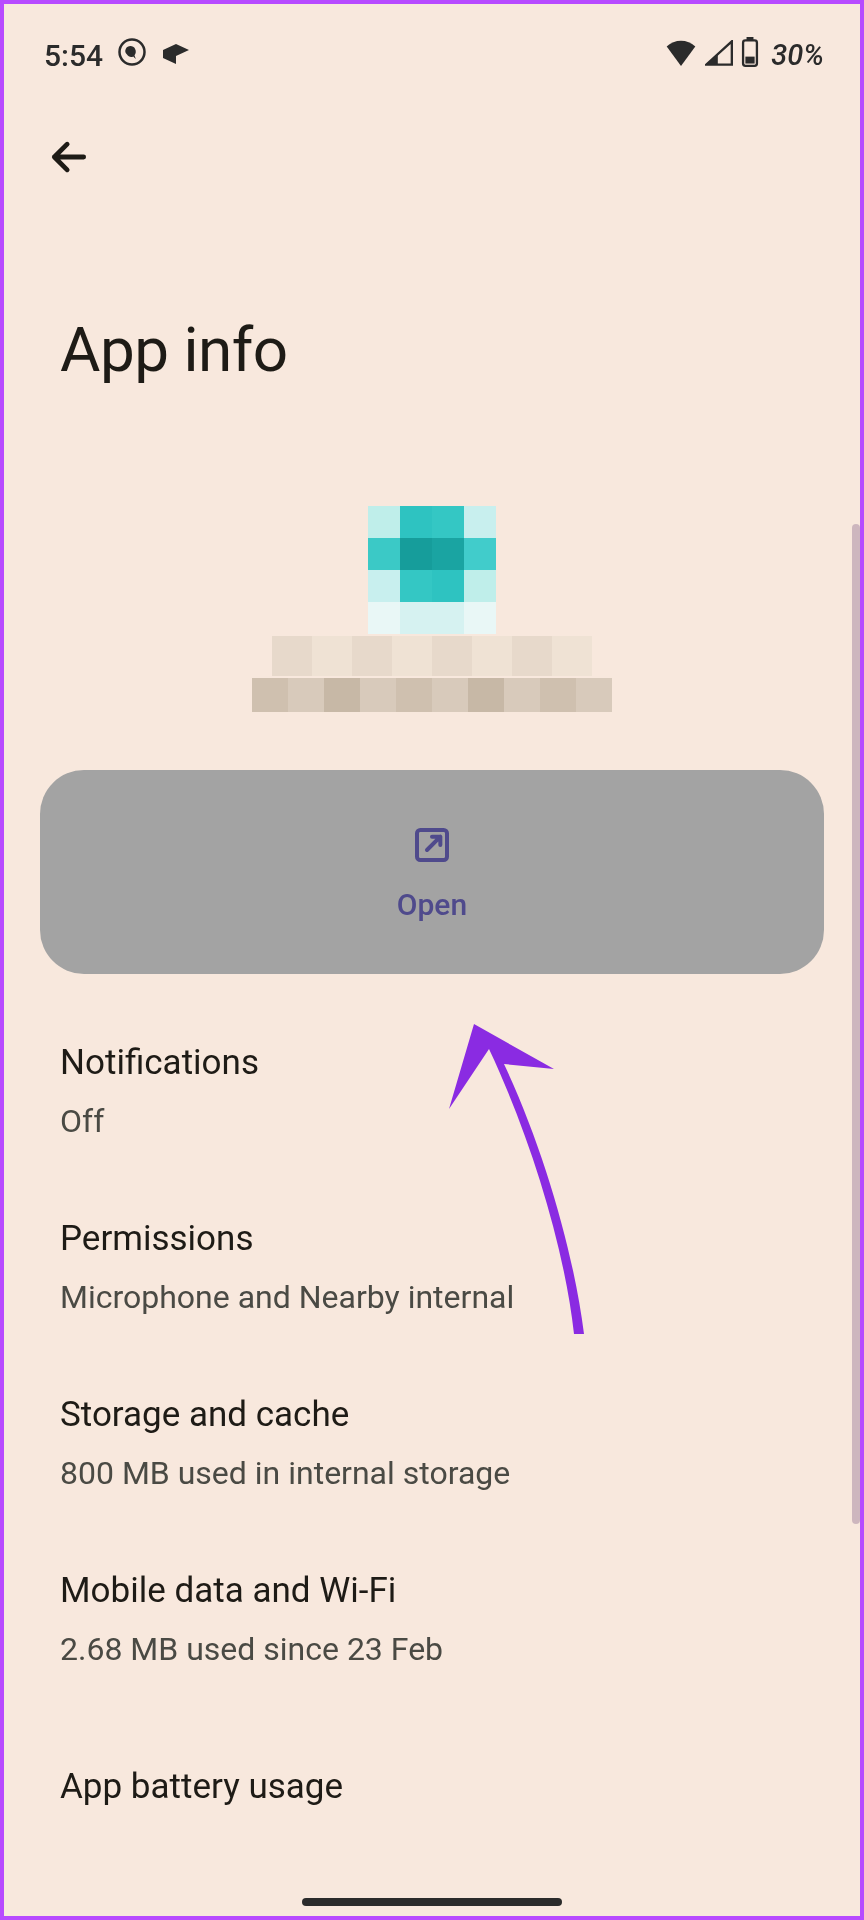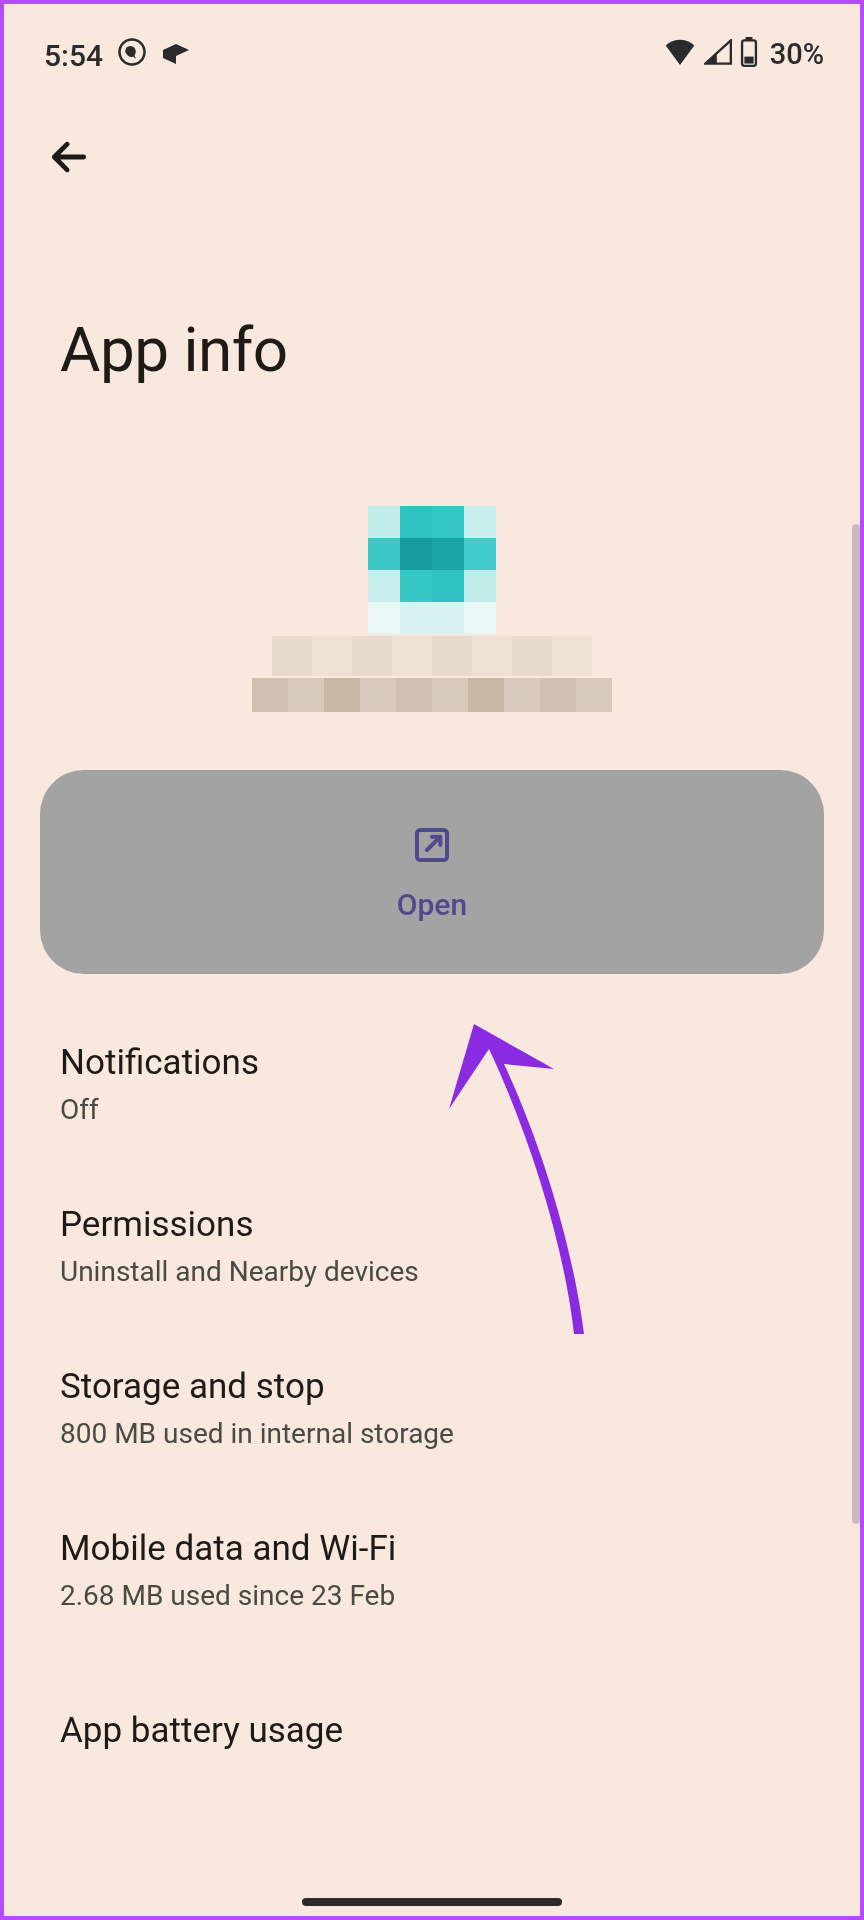--- a/index.html
+++ b/index.html
@@ -18,21 +18,21 @@
     display: flex;
     justify-content: space-between;
     align-items: center;
     padding: 22px 36px 0 40px;
     height: 80px;
     font-size: 30px;
     font-weight: 500;
     color: #2b2b2b;
   }
   .status-left { display: flex; align-items: center; gap: 14px; }
-  .status-right { display: flex; gap: 8px; }
+  .status-right { display: flex; align-items: center; gap: 8px; font-style: italic; }
   .status-right .pct { font-size: 29px; margin-left: 4px; }
 
   
   .back-row { padding: 48px 0 0 40px; }
   .back-btn { width: 50px; height: 50px; display: inline-flex; align-items: center; justify-content: center; }
 
   
   .page-title {
     font-size: 62px;
     font-weight: 400;
@@ -100,23 +100,23 @@
   }
   .row {
     padding: 28px 0 30px 0;
   }
   .row-title {
     font-size: 35px;
     font-weight: 400;
     color: #1e1b16;
   }
   .row-sub {
-    font-size: 28px;
+    font-size: 32px;
     color: #4a4a44;
-    margin-top: 10px;
+    margin-top: 19px;
   }
   .row-gap { height: 20px; }
 
   
   .arrow-annot {
     position: absolute;
     left: 430px;
     top: 990px;
     width: 170px;
     height: 360px;
@@ -256,26 +256,26 @@
 <div class="settings">
 
   <div class="row">
     <div class="row-title">Notifications</div>
     <div class="row-sub">Off</div>
   </div>
   <div class="row-gap"></div>
 
   <div class="row">
     <div class="row-title">Permissions</div>
-    <div class="row-sub">Uninstall and Nearby devices</div>
-  </div>
-  <div class="row-gap"></div>
-
-  <div class="row">
-    <div class="row-title">Storage and stop</div>
+    <div class="row-sub">Microphone and Nearby internal</div>
+  </div>
+  <div class="row-gap"></div>
+
+  <div class="row">
+    <div class="row-title">Storage and cache</div>
     <div class="row-sub">800 MB used in internal storage</div>
   </div>
   <div class="row-gap"></div>
 
   <div class="row">
     <div class="row-title">Mobile data and Wi-Fi</div>
     <div class="row-sub">2.68 MB used since 23 Feb</div>
   </div>
   <div class="row-gap"></div>
 

